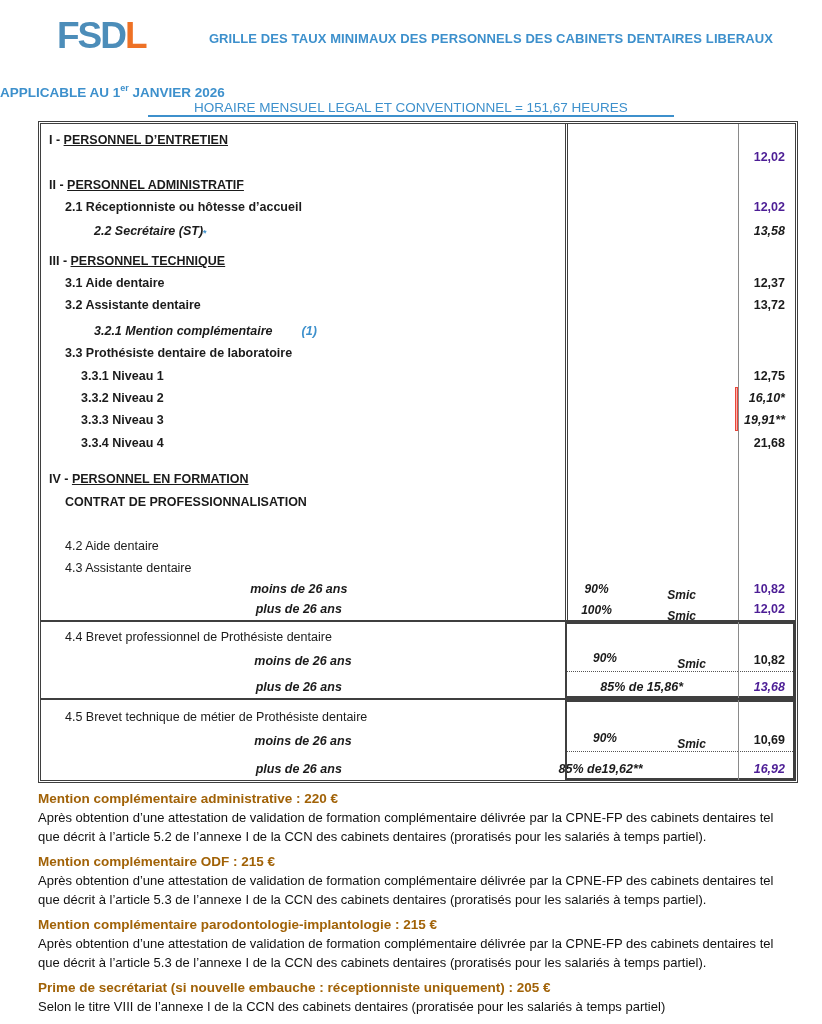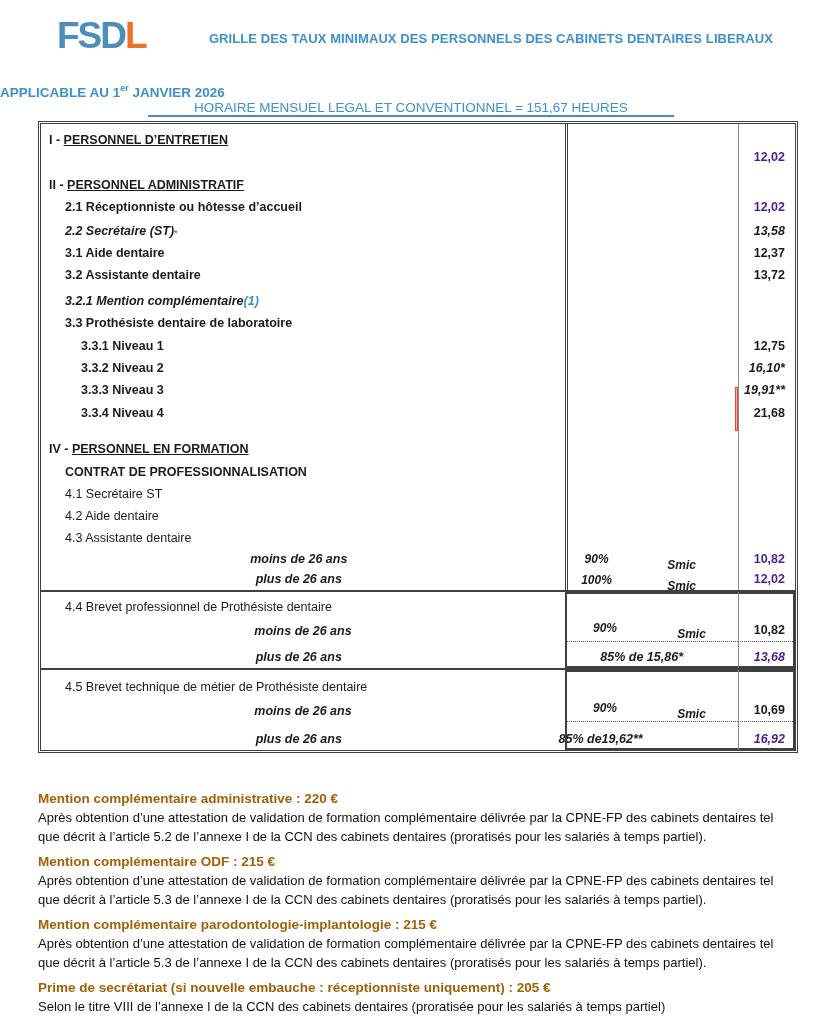--- a/index.html
+++ b/index.html
@@ -49,21 +49,21 @@
   .h26{height:26px}.h24{height:24px}.h23{height:23px}.h22{height:22px}
   .h21{height:21px}.h20{height:20px}
 
   .row-i .c-label { align-items:flex-start; padding-top:9px; }
   .ind1 { padding-left:8px;text-align:center; }
   .ind2 { padding-left:24px; }
   .ind3 { padding-left:40px; }
   .sec  { font-weight:bold; }
   .sec .u { text-decoration:underline; }
   .b  { font-weight:bold; }
-  .bi { font-weight:bold; font-style:italic; }
+  .bi { font-weight:bold; font-style:italic;margin-left:29px; }
   .blue { color:#3D90CC; }
   .star { color:#3D90CC; font-size:9px; vertical-align:super; font-weight:bold; }
   .val-orange { color:#4c1d95;margin-left:12px; }
   .val-italic { font-style:italic; }
 
   .agecell { justify-content:center; font-weight:bold; font-style:italic;
              font-size:12.5px; }
   .midflex { font-weight:bold; font-style:italic; font-size:12px; align-items:flex-start; }
   .midflex .pct  { width:80px; text-align:center; padding-top:3px; display:inline-block; }
   .midflex .smic { flex:1; text-align:center; padding-top:9px; display:inline-block; }
@@ -123,20 +123,27 @@
 
       <div class="trow h24">
         <div class="c-label ind2">
             <span class="bi">2.2 Secrétaire (ST)</span>
             <span class="star">*</span>
           </div>
         <div class="c-mid"></div>
         <div class="c-val val-italic">13,58</div>
       </div>
 
+      <div class="trow h30">
+        <div class="c-label ind1">
+            <span class="sec"><span>III - </span><span class="u">PERSONNEL TECHNIQUE</span></span>
+          </div>
+        <div class="c-mid"></div>
+        <div class="c-val"></div>
+      </div>
 
       <div class="trow h22">
         <div class="c-label ind2 b">3.1 Aide dentaire</div>
         <div class="c-mid"></div>
         <div class="c-val">12,37</div>
       </div>
 
       <div class="trow h22">
         <div class="c-label ind2 b">3.2 Assistante dentaire</div>
         <div class="c-mid"></div>
@@ -190,21 +197,20 @@
         <div class="c-val"></div>
       </div>
 
       <div class="trow h23">
         <div class="c-label ind2 b">CONTRAT DE PROFESSIONNALISATION</div>
         <div class="c-mid"></div>
         <div class="c-val"></div>
       </div>
 
       <div class="trow h22">
-        <div class="c-label ind2">4.1 Secrétaire ST</div>
         <div class="c-mid"></div>
         <div class="c-val"></div>
       </div>
 
       <div class="trow h22">
         <div class="c-label ind2">4.2 Aide dentaire</div>
         <div class="c-mid"></div>
         <div class="c-val"></div>
       </div>
 

